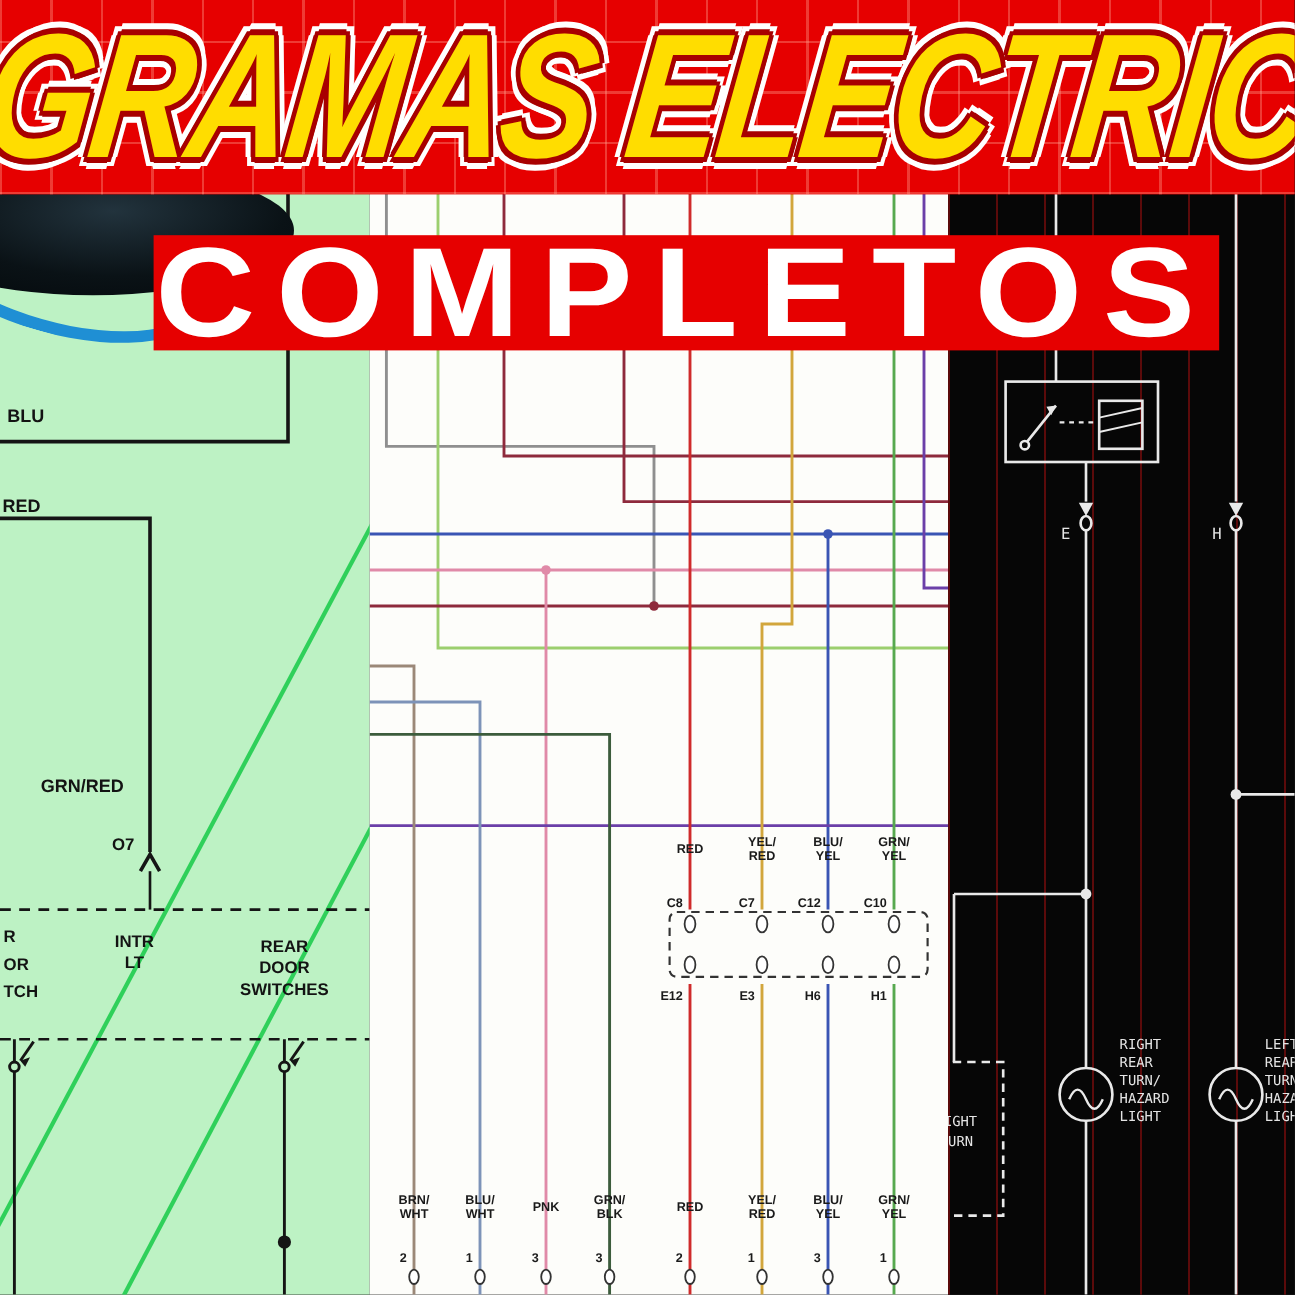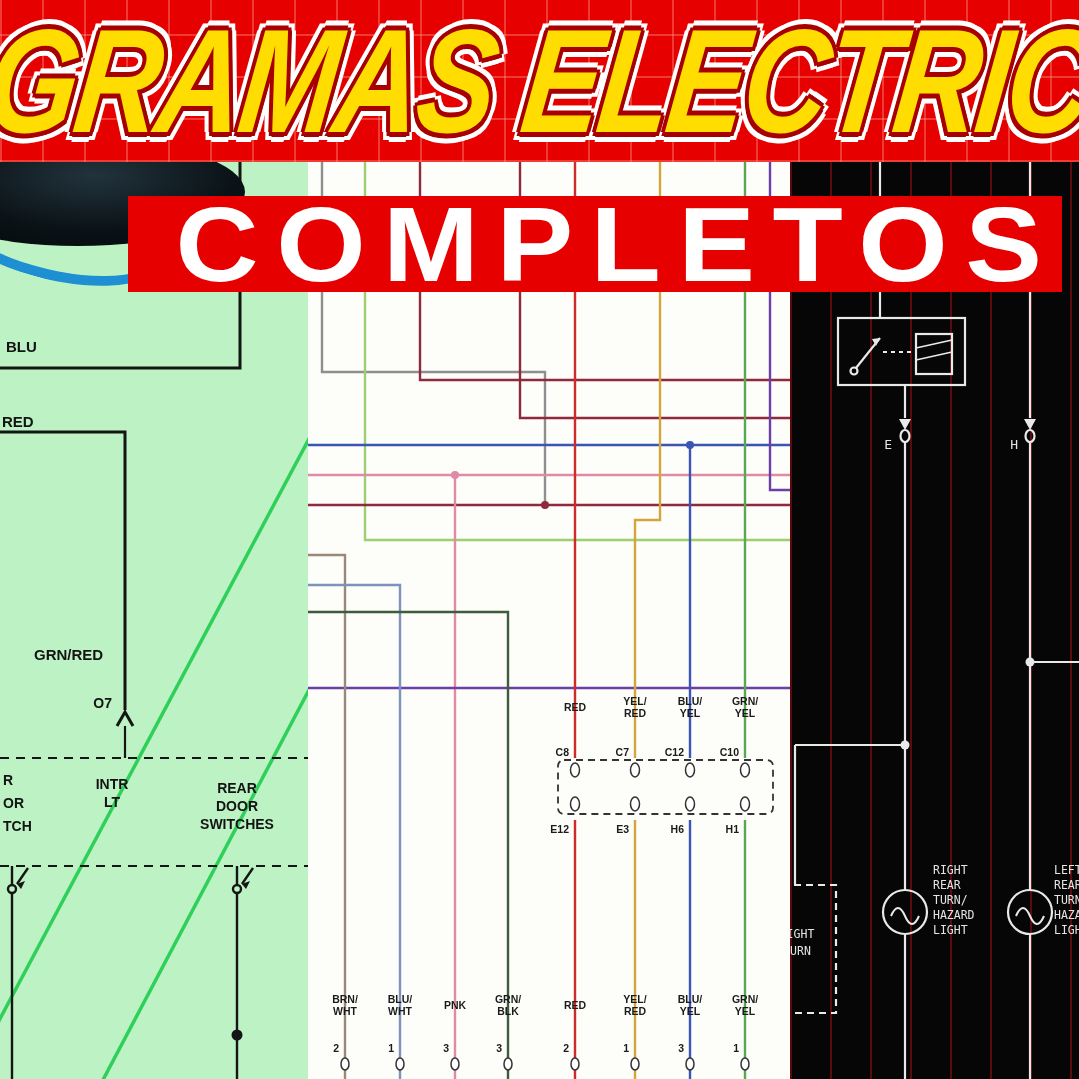--- a/index.html
+++ b/index.html
@@ -31,21 +31,21 @@
     display:flex;align-items:center;justify-content:center;overflow:hidden;}
   .banner-title{font-size:118px;font-weight:bold;font-style:italic;color:#ffdd00;
     white-space:nowrap;letter-spacing:-3px;line-height:1;
     transform:skewX(-7deg) scaleY(1.25);
     text-shadow:
       -4px 0 0 #a80000, 4px 0 0 #a80000, 0 -4px 0 #a80000, 0 4px 0 #a80000,
       -3px -3px 0 #a80000, 3px -3px 0 #a80000, -3px 3px 0 #a80000, 3px 3px 0 #a80000,
       -8px 0 0 #ffffff, 8px 0 0 #ffffff, 0 -8px 0 #ffffff, 0 8px 0 #ffffff,
       -6px -6px 0 #ffffff, 6px -6px 0 #ffffff, -6px 6px 0 #ffffff, 6px 6px 0 #ffffff;}
   .completos{position:absolute;left:128px;top:196px;width:888px;height:96px;z-index:5;
-    background:#e60000;display:flex;align-items:center;justify-content:center;padding-left:46px;}
+    background:#e60000;display:flex;align-items:center;justify-content:center;}
   .completos-text{font-size:92px;font-weight:bold;color:#ffffff;letter-spacing:14px;
     line-height:1;transform:scale(1.25,1.15);white-space:nowrap;}
 </style>
 </head>
 <body>
 
 <div class="stage">
 
   <div class="panel panel-green"></div>
   <div class="panel panel-white"></div>

